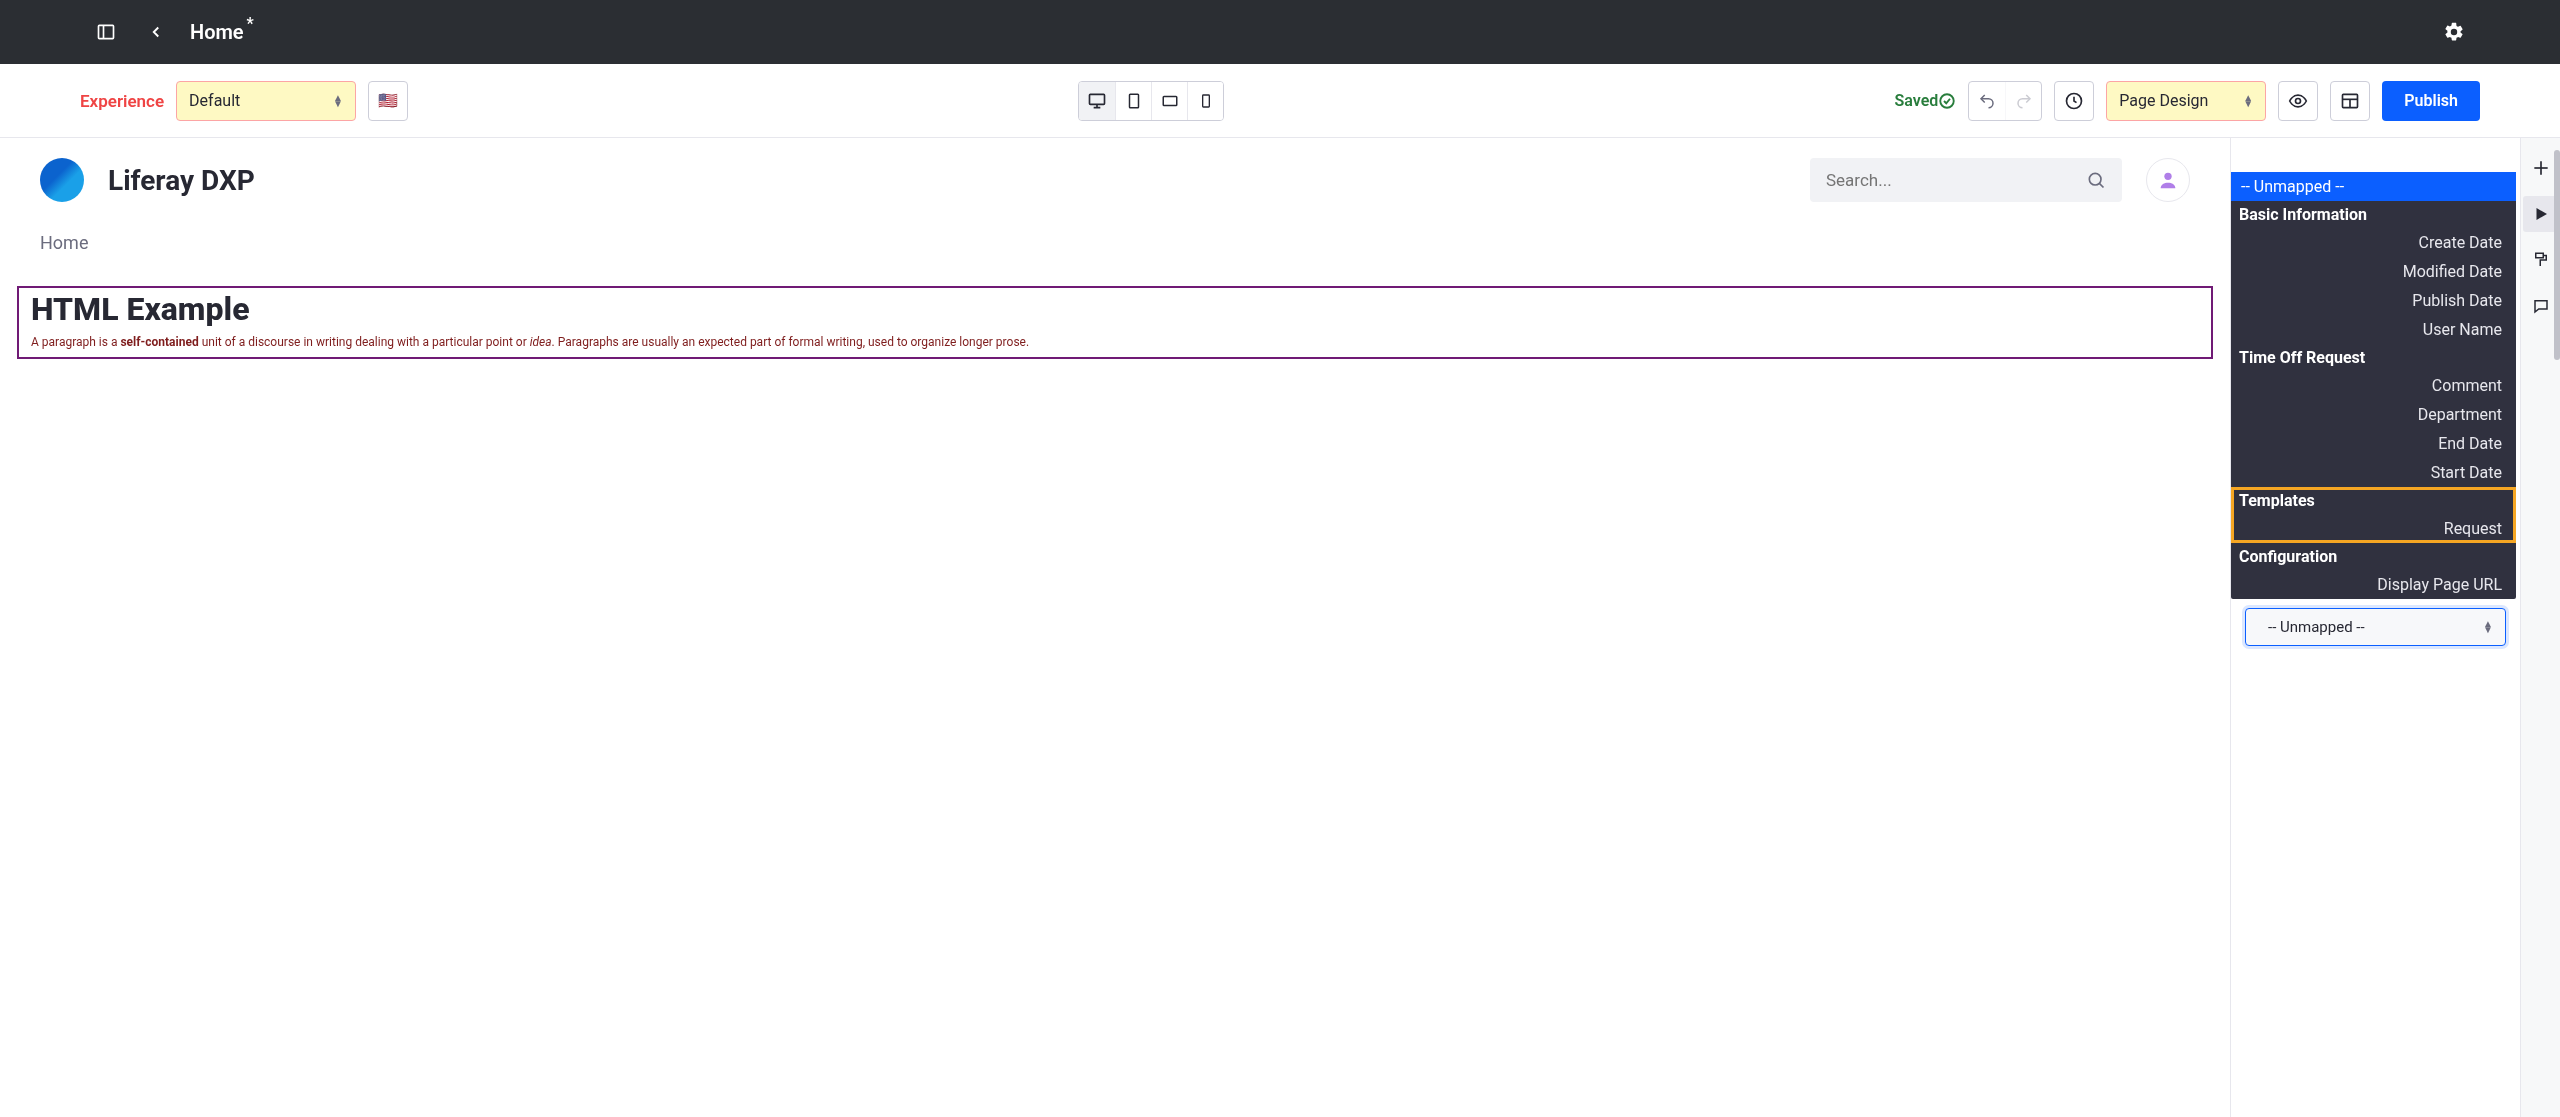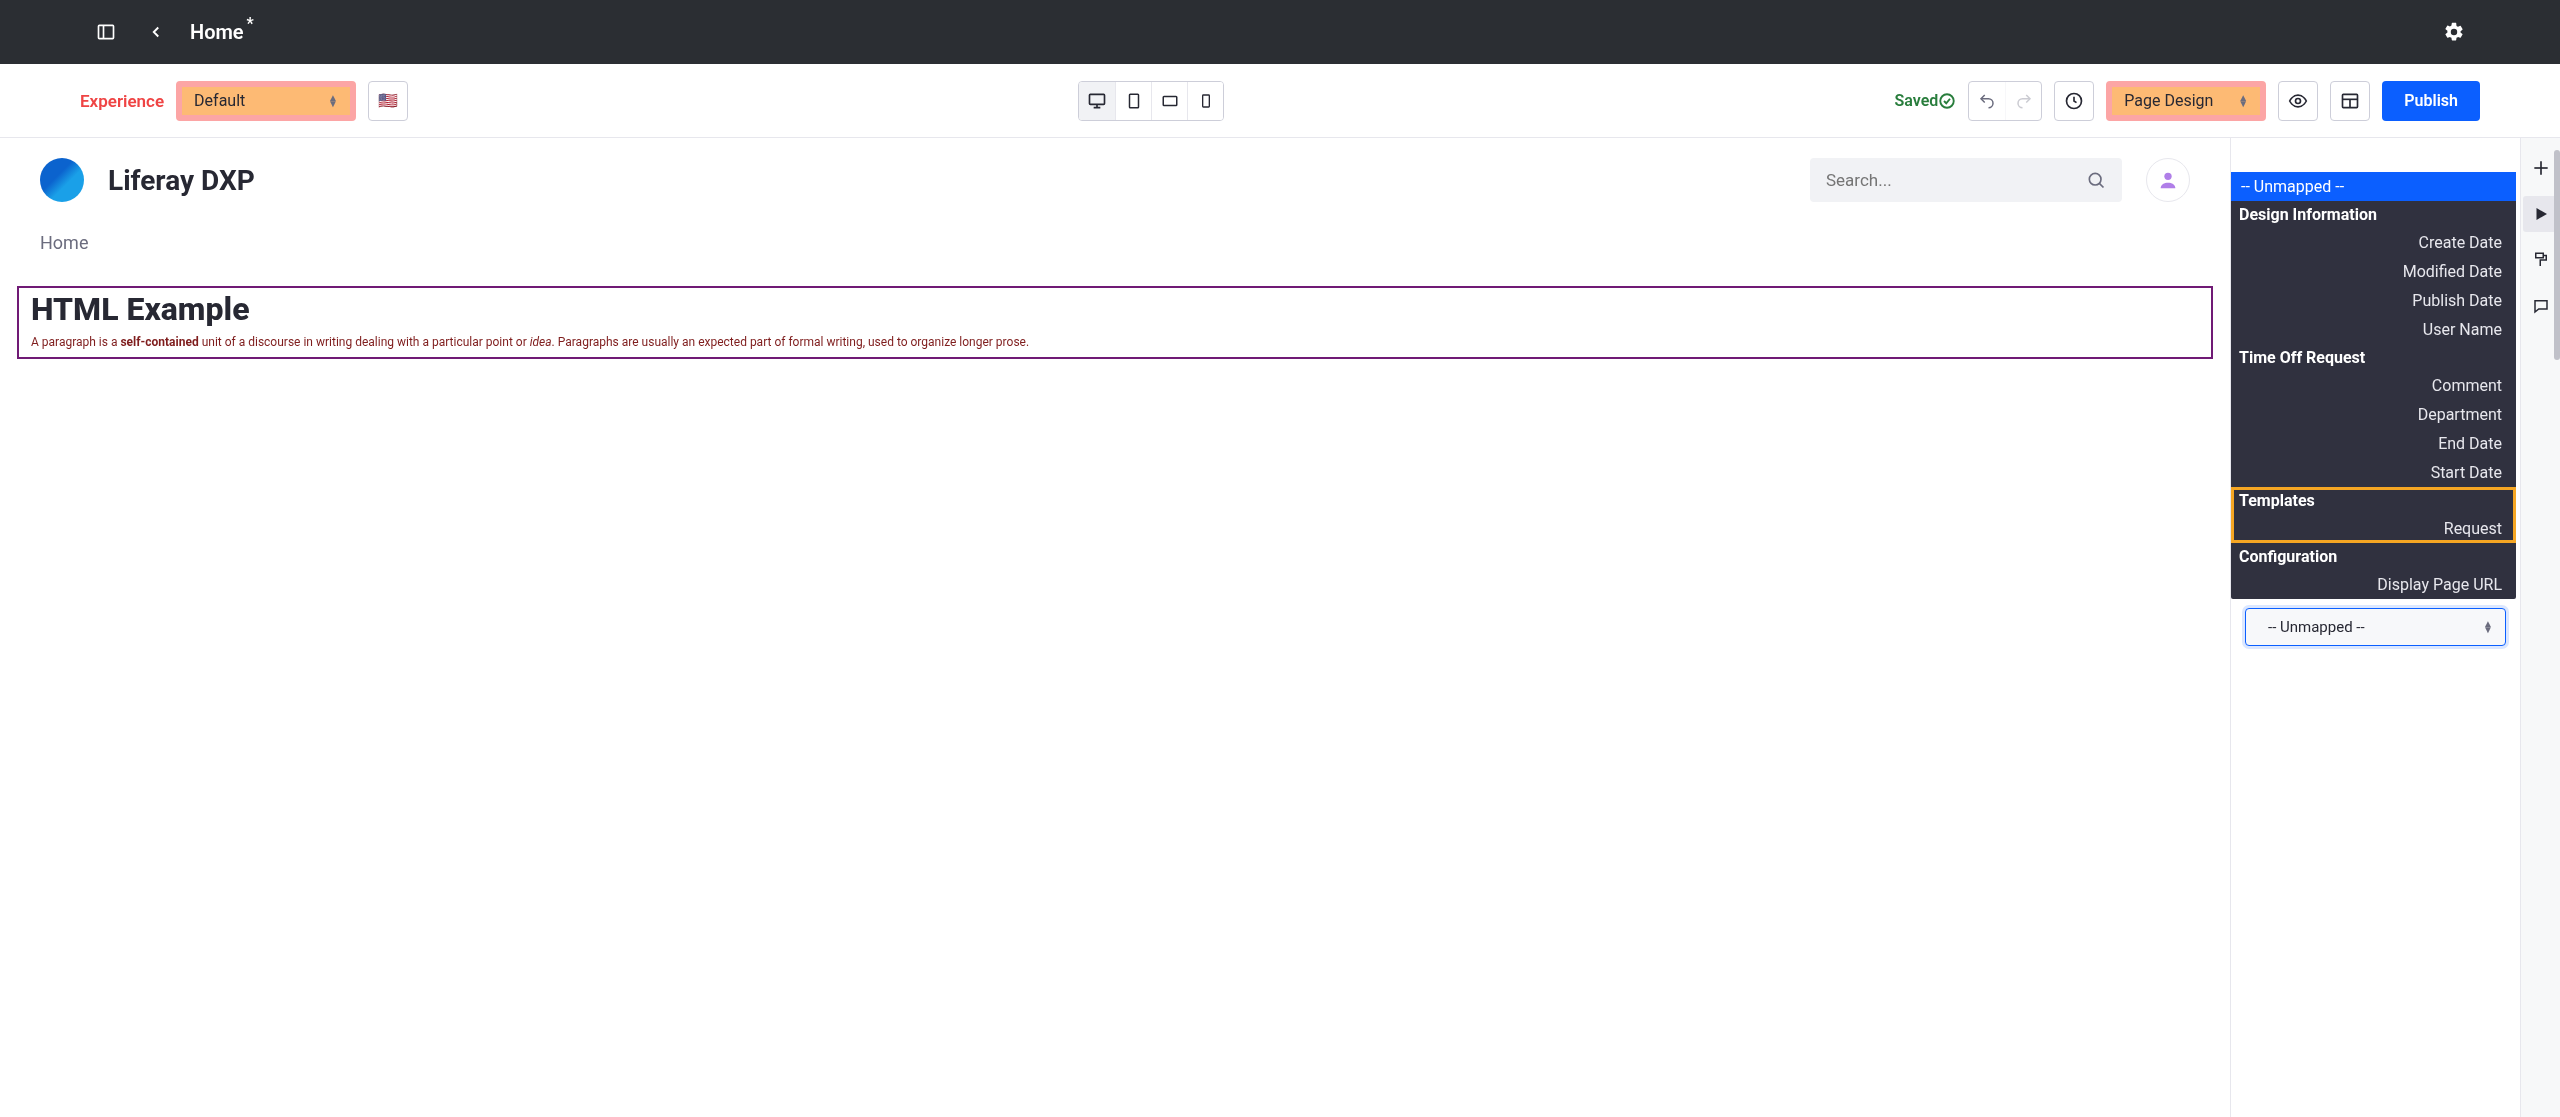--- a/index.html
+++ b/index.html
@@ -22,29 +22,29 @@
 .toolbar {
   height: 74px;
   border-bottom: 1px solid #e7e7ed;
   display: flex;
   align-items: center;
   padding: 0 80px;
   gap: 12px;
 }
 .toolbar-label { font-size: 17px; font-weight: 600; color: #ef4444; }
 .select-box {
-  border: 6px solid #fca5a5;
+  border: 1px solid #fca5a5;
   border-radius: 4px;
   height: 40px;
   display: flex;
   align-items: center;
   padding: 0 12px;
   gap: 16px;
   cursor: pointer;
-  background: #fdba74;
+  background: #fef9c3;
 }
 .select-box.wide { min-width: 180px; }
 .select-text { color: #272833; font-size: 16px; flex:1; }
 .sort-arrows { width: 10px; display:flex; flex-direction:column; line-height:6px; font-size:10px; color:#6b6c7e; }
 
 .square-btn {
   width: 40px; height: 40px;
   border: 1px solid #cdced9;
   border-radius: 4px;
   background: #fff;
@@ -315,21 +315,21 @@
         <span>A paragraph is a </span><span class="bold">self-contained</span><span> unit of a discourse in writing dealing with a particular point or </span><span class="italic">idea</span><span>. Paragraphs are usually an expected part of formal writing, used to organize longer prose.</span>
       </p>
     </div>
   </div>
 
   <div class="right-panel">
 
     <div class="field-dropdown">
       <div class="fd-row selected">-- Unmapped --</div>
 
-      <div class="fd-row fd-header">Design Information</div>
+      <div class="fd-row fd-header">Basic Information</div>
       <div class="fd-row fd-child">Create Date</div>
       <div class="fd-row fd-child">Modified Date</div>
       <div class="fd-row fd-child">Publish Date</div>
       <div class="fd-row fd-child">User Name</div>
 
       <div class="fd-row fd-header">Time Off Request</div>
       <div class="fd-row fd-child">Comment</div>
       <div class="fd-row fd-child">Department</div>
       <div class="fd-row fd-child">End Date</div>
       <div class="fd-row fd-child">Start Date</div>

